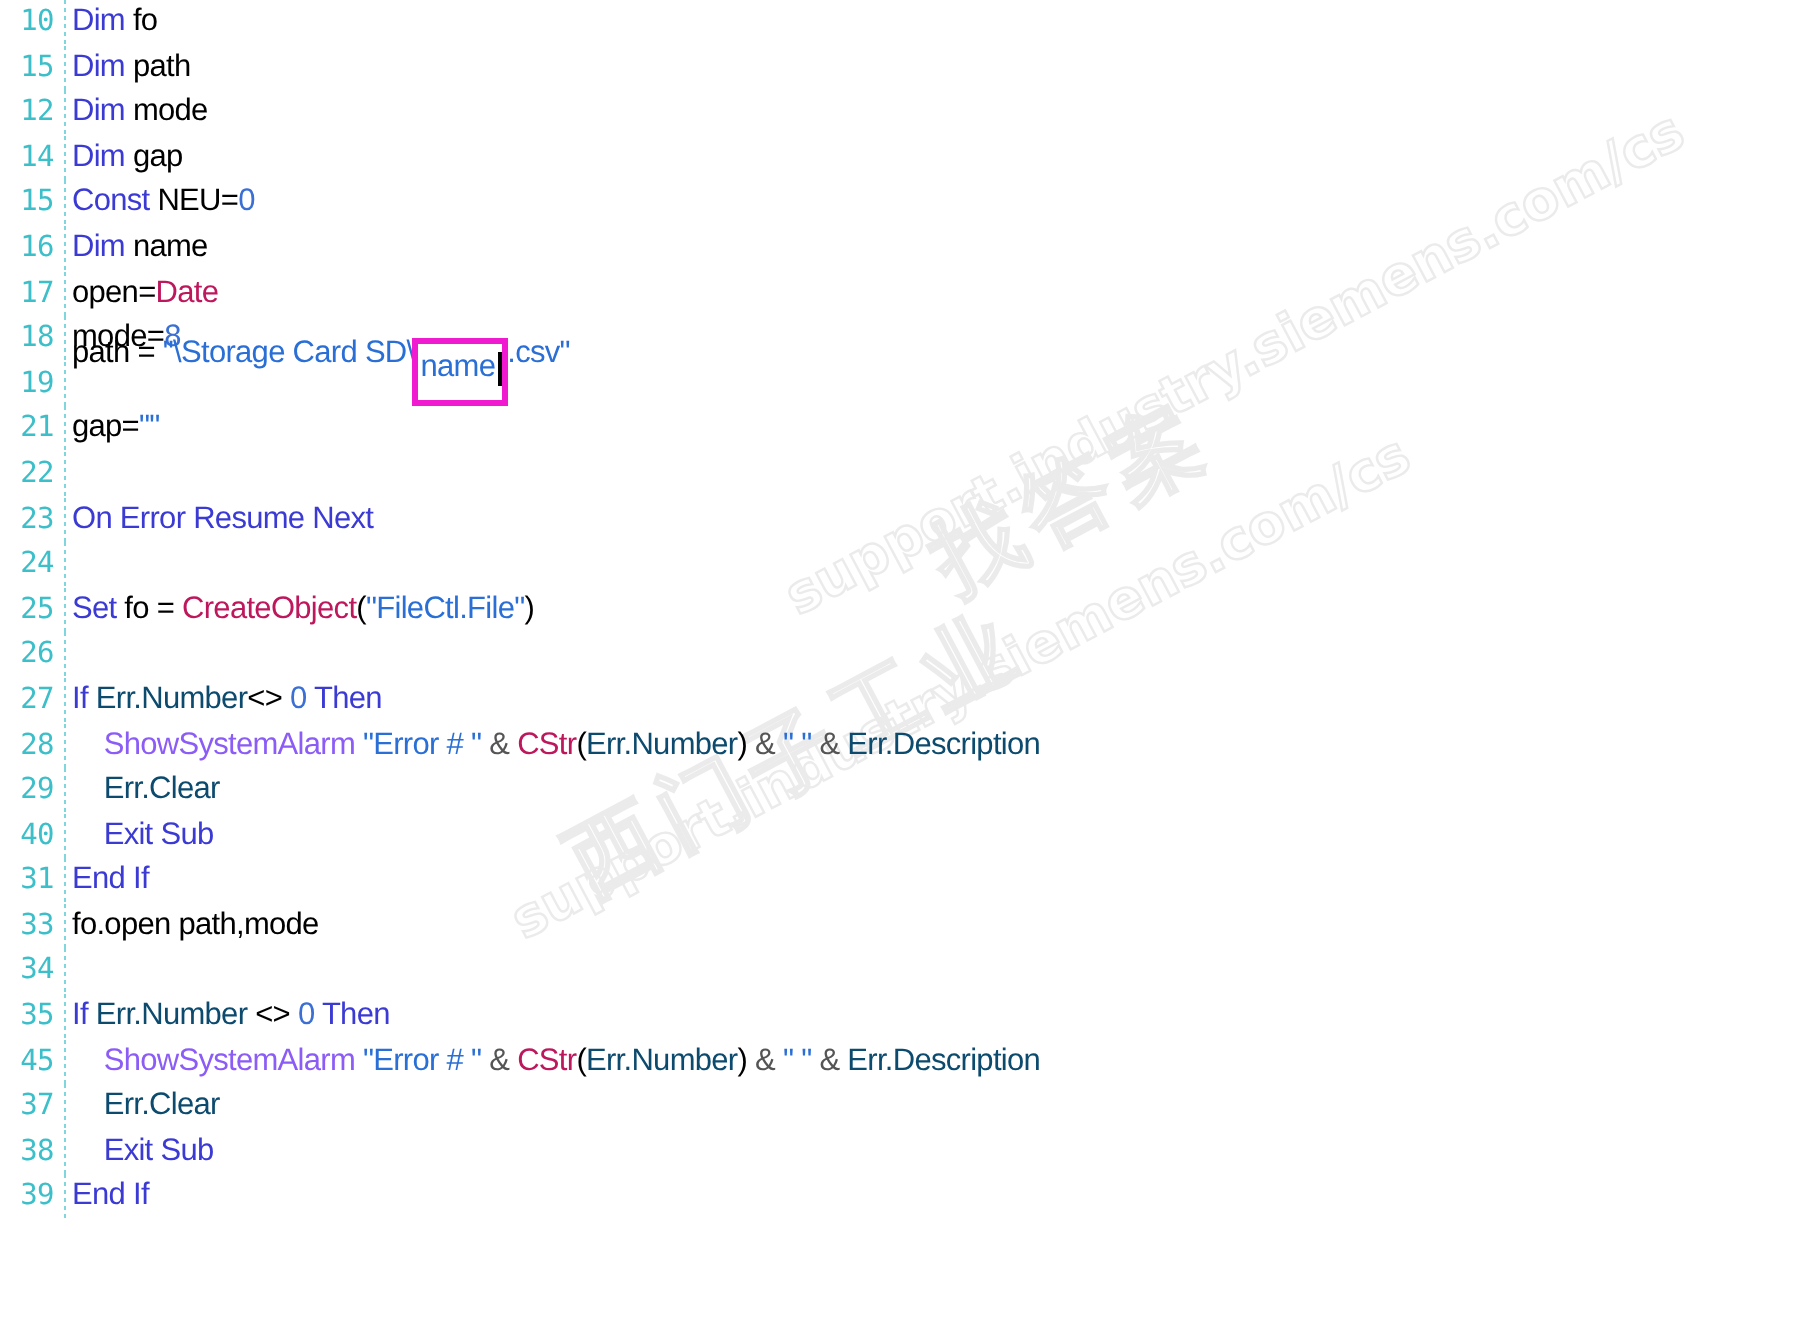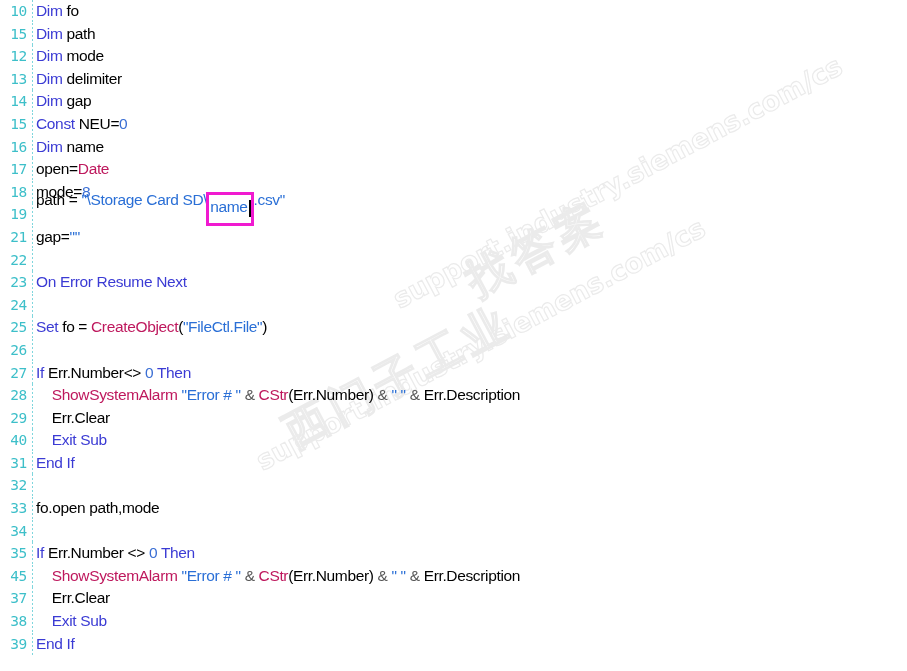--- a/index.html
+++ b/index.html
@@ -102,22 +102,22 @@
     letter-spacing: -0.35px;
     position: relative;
   }
 
   
   .t-kw   { color: #3b3bd4; }   
   .t-id   { color: #000000; }   
   .t-fn   { color: #be185d; }   
   .t-str  { color: #2a6fd6; }   
   .t-num  { color: #3b6fd4; }   
-  .t-obj  { color: #000000; }   
-  .t-proc { color: #be185d; }   
+  .t-obj  { color: #0c4a6e; }   
+  .t-proc { color: #8b5cf6; }   
   .t-op   { color: #000000; }   
   .t-amp  { color: #555555; }   
 
   
   .hl-box {
     display: inline-block;
     position: relative;
     box-sizing: border-box;
     border: 3px solid #f01ad0;
     padding: 0;
@@ -161,25 +161,20 @@
       <div class="gutter">15</div>
       <div class="sep"></div>
       <div class="code-text"><span class="t-kw">Dim</span><span class="t-id"> path</span></div>
     </div>
     <div class="code-line">
       <div class="gutter">12</div>
       <div class="sep"></div>
       <div class="code-text"><span class="t-kw">Dim</span><span class="t-id"> mode</span></div>
     </div>
     <div class="code-line">
-      <div class="gutter">13</div>
-      <div class="sep"></div>
-      <div class="code-text"><span class="t-kw">Dim</span><span class="t-id"> delimiter</span></div>
-    </div>
-    <div class="code-line">
       <div class="gutter">14</div>
       <div class="sep"></div>
       <div class="code-text"><span class="t-kw">Dim</span><span class="t-id"> gap</span></div>
     </div>
     <div class="code-line">
       <div class="gutter">15</div>
       <div class="sep"></div>
       <div class="code-text"><span class="t-kw">Const</span><span class="t-id"> NEU=</span><span class="t-num">0</span></div>
     </div>
     <div class="code-line">
@@ -251,25 +246,20 @@
       <div class="gutter">40</div>
       <div class="sep"></div>
       <div class="code-text"><span class="t-id">    </span><span class="t-kw">Exit Sub</span></div>
     </div>
     <div class="code-line">
       <div class="gutter">31</div>
       <div class="sep"></div>
       <div class="code-text"><span class="t-kw">End If</span></div>
     </div>
     <div class="code-line">
-      <div class="gutter">32</div>
-      <div class="sep"></div>
-      <div class="code-text">&nbsp;</div>
-    </div>
-    <div class="code-line">
       <div class="gutter">33</div>
       <div class="sep"></div>
       <div class="code-text"><span class="t-id">fo.open path,mode</span></div>
     </div>
     <div class="code-line">
       <div class="gutter">34</div>
       <div class="sep"></div>
       <div class="code-text">&nbsp;</div>
     </div>
     <div class="code-line">

